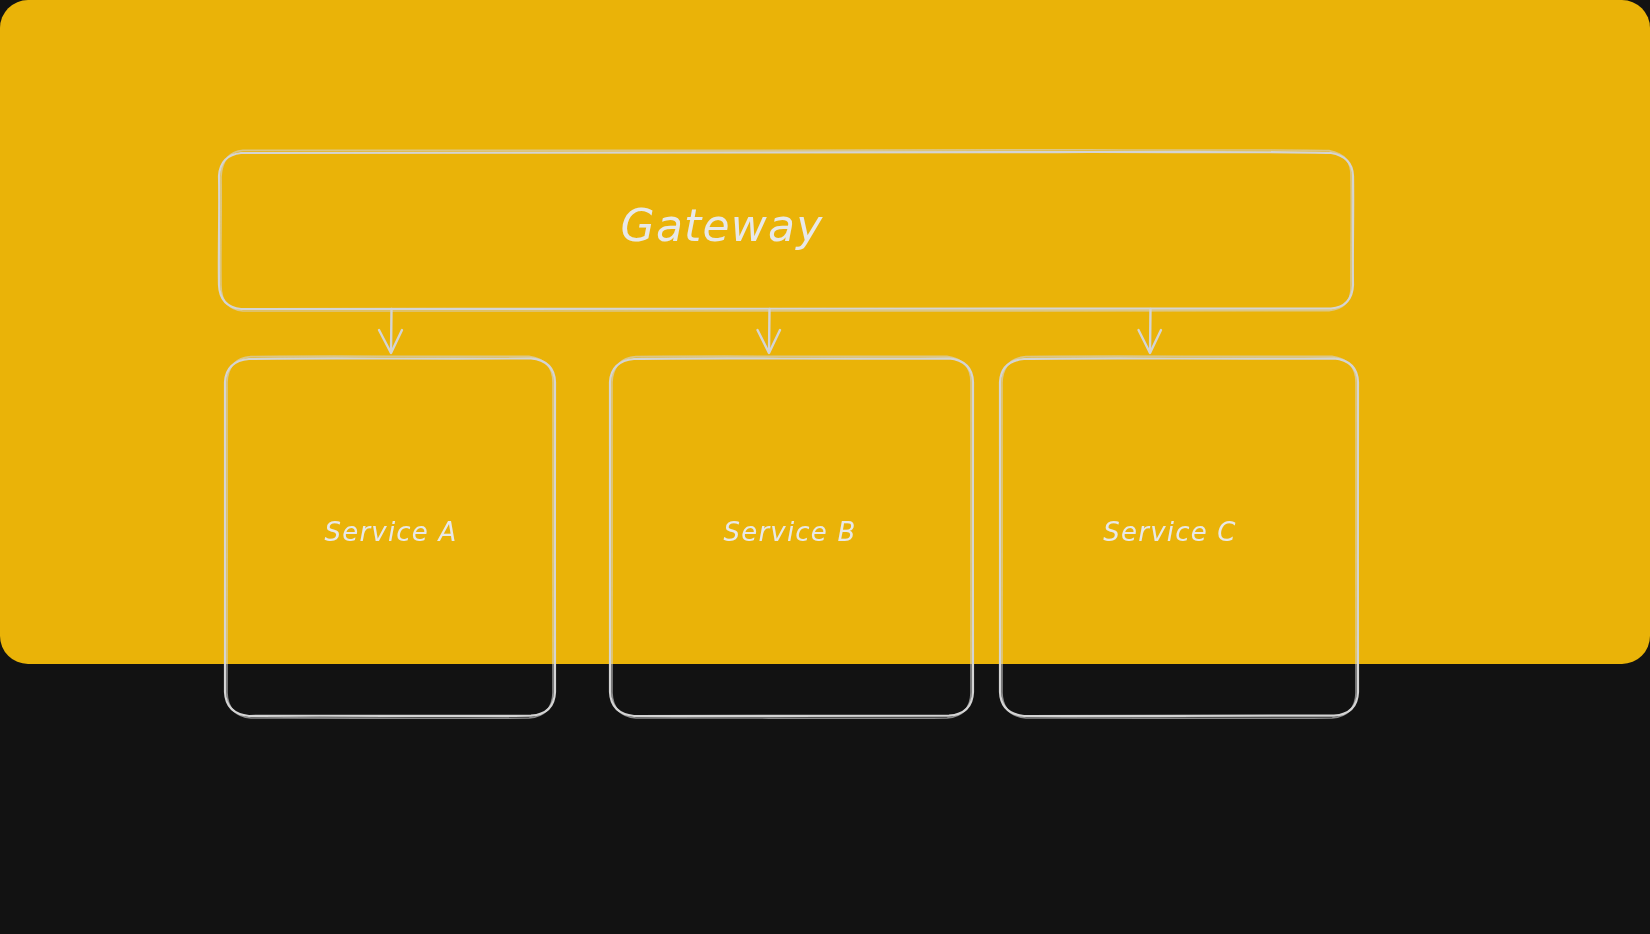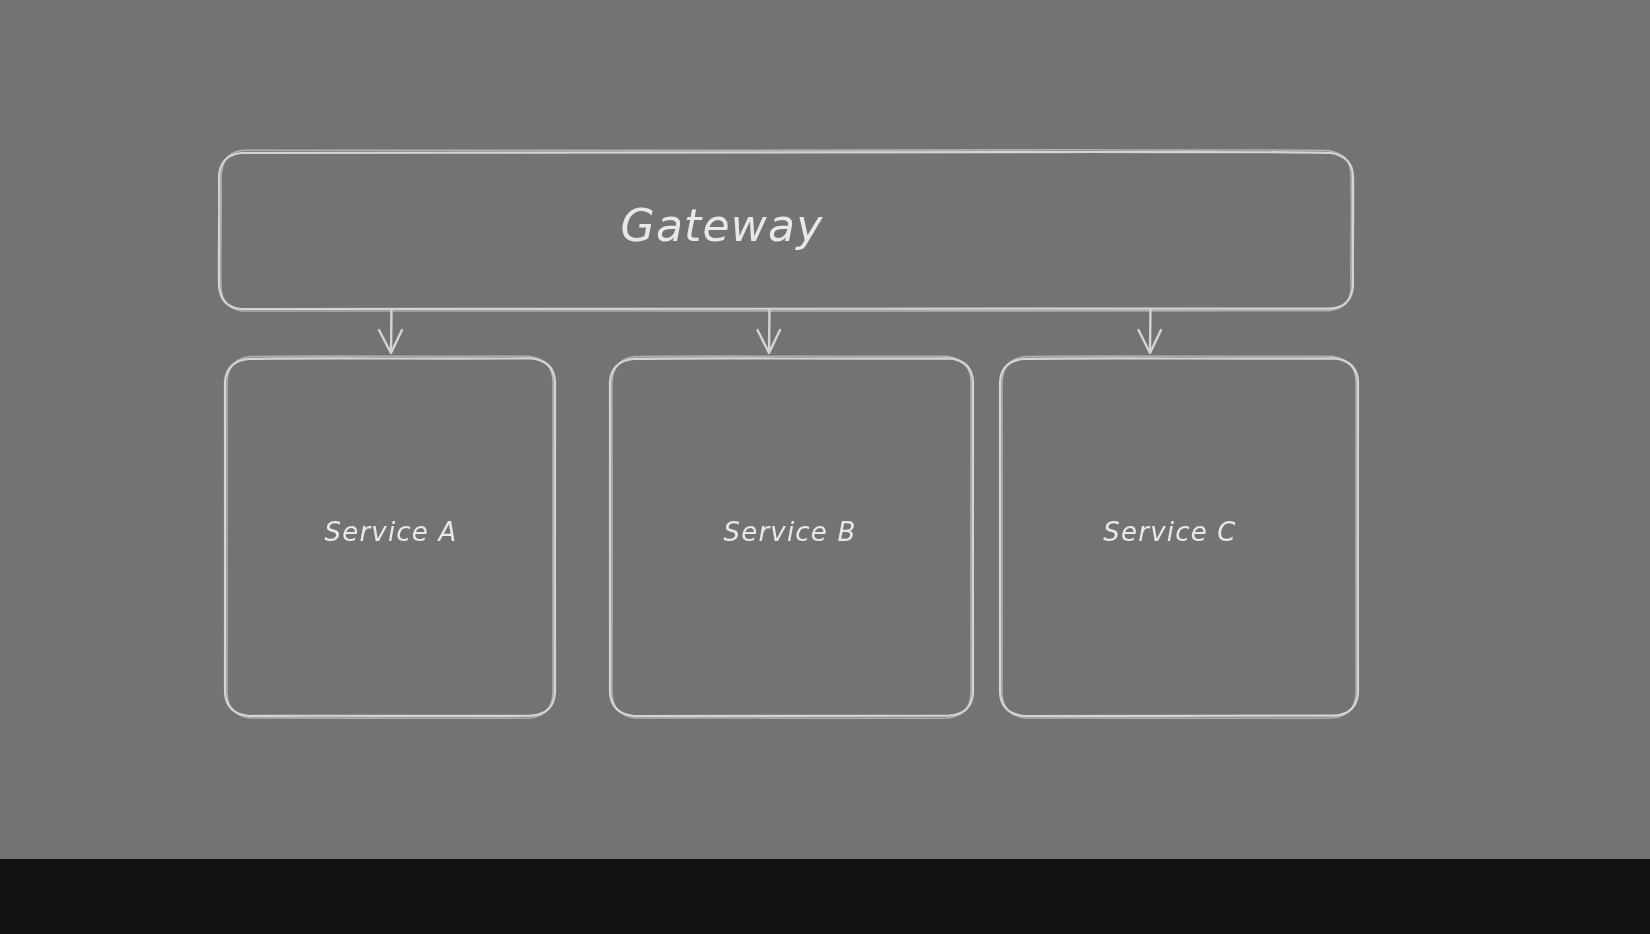--- a/index.html
+++ b/index.html
@@ -10,22 +10,23 @@
   }
   body {
     width: 1650px;
     height: 934px;
     overflow: hidden;
     font-family: "DejaVu Sans", sans-serif;
   }
   #canvas {
     position: relative;
     width: 1650px;
-    height: 859px;
-    background: #737373;
+    height: 664px;
+    background: #eab308;
+    border-radius: 28px;
   }
   #diagram-svg {
     position: absolute;
     left: 0;
     top: 0;
     width: 1650px;
     height: 934px;
   }
   .node-shape {
     fill: none;

